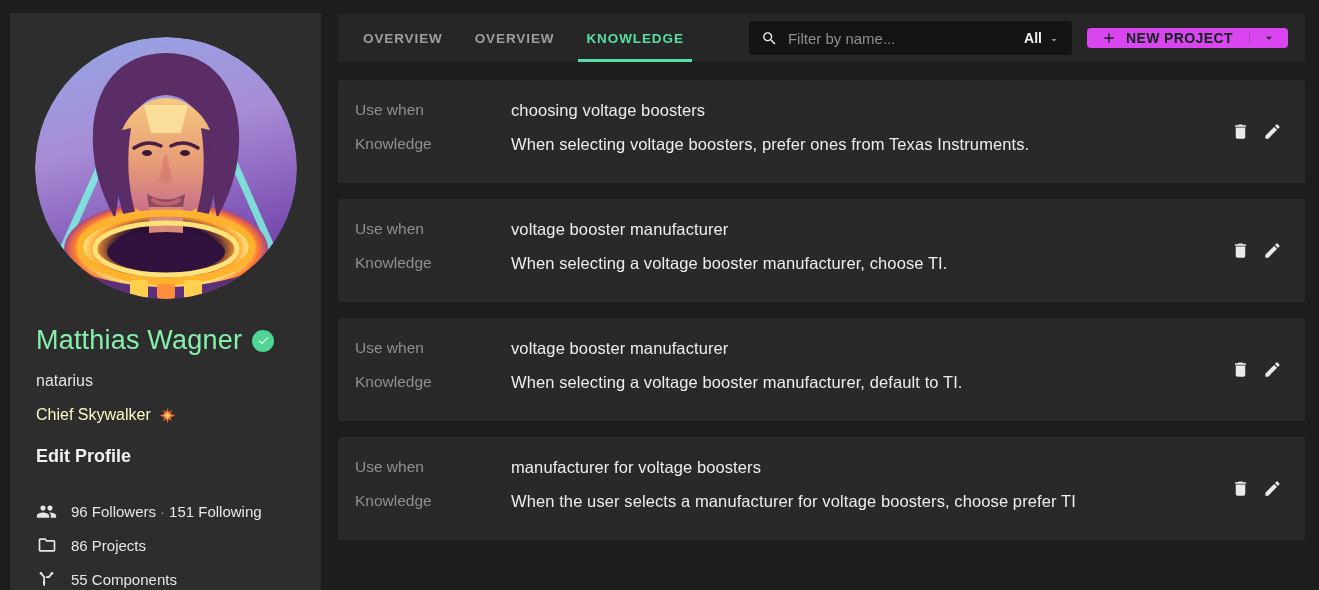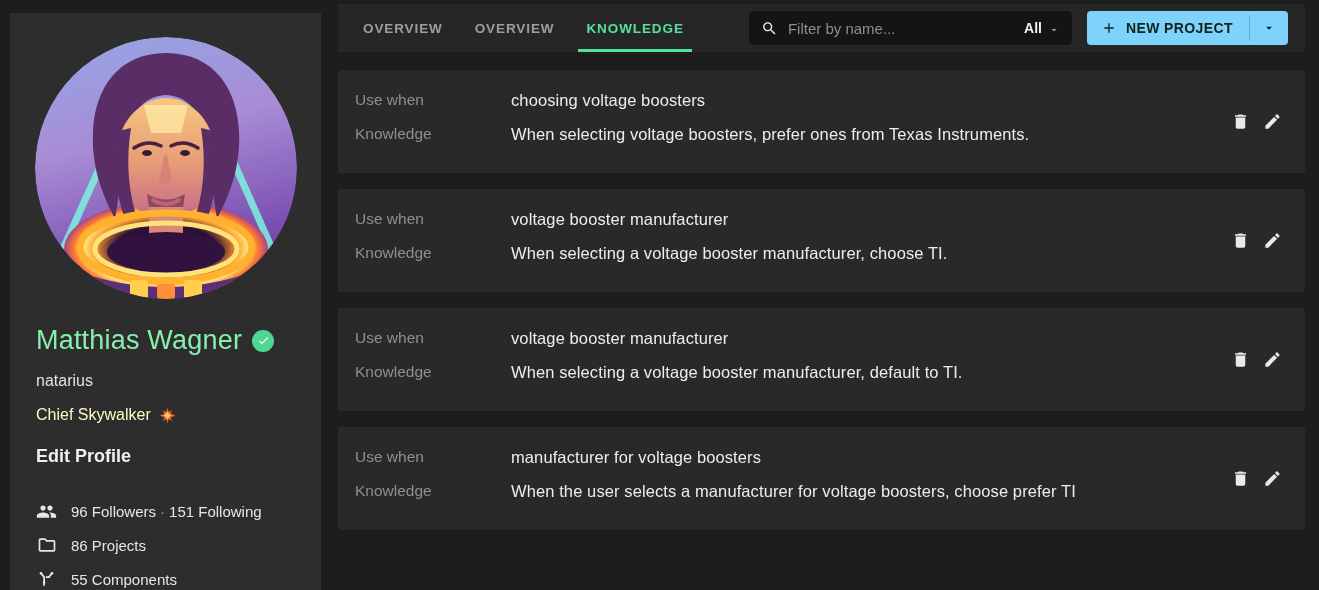--- a/index.html
+++ b/index.html
@@ -25,21 +25,21 @@
   .badge { width:22px; height:22px; border-radius:50%; background:#4fd695; display:flex; align-items:center; justify-content:center; flex:0 0 auto; }
   .username { margin-top:16px; font-size:16px; color:#e2e2e2; }
   .role-row { margin-top:16px; font-size:16px; color:#fef9c3; display:flex; align-items:center; gap:8px; }
   .edit-profile { margin-top:22px; font-size:18px; font-weight:700; color:#f0f0f0; cursor:pointer; display:inline-block; }
   .stats { margin-top:32px; display:flex; flex-direction:column; gap:10px; }
   .stat-row { display:flex; align-items:center; gap:14px; height:24px; font-size:15px; color:#e6e6e6; }
   .stat-row .ic { width:21px; height:21px; flex:0 0 auto; display:flex; align-items:center; justify-content:center; }
   .stat-dot { color:#9a9a9a; margin:0 4px; }
 
   
-  .main { position:absolute; left:338px; top:4px; width:967px; }
+  .main { position:absolute; left:338px; top:14px; width:967px; }
 
   .tabbar {
     height:48px; background:#262626;
     display:flex; align-items:stretch;
     padding-left:17px;
   }
   .tab {
     position:relative;
     display:flex; align-items:center;
     padding:0 8px; margin-right:16px;
@@ -63,22 +63,22 @@
     flex:1; background:transparent; border:none; outline:none;
     color:#dddddd; font-size:15px; font-family:"Liberation Sans", sans-serif;
     margin-left:10px; min-width:0;
   }
   .searchbox input::placeholder { color:#8e8e8e; }
   .scope-btn { display:flex; align-items:flex-end; gap:6px; cursor:pointer; padding:2px 2px; }
   .scope-label { font-size:14px; font-weight:700; color:#f0f0f0; }
 
   .new-project {
     align-self:center; margin-left:15px; margin-right:17px;
-    height:34px; border-radius:4px;
-    background:#7dd3fc;
+    height:20px; border-radius:4px;
+    background:#d946ef;
     display:flex; align-items:stretch;
     cursor:pointer; border:none;
     overflow:hidden;
   }
   .np-main { display:flex; align-items:center; gap:9px; padding:0 16px 0 14px; }
   .np-label { font-size:14px; font-weight:700; letter-spacing:0.4px; color:#10231a; white-space:nowrap; }
   .np-split { width:1px; background:rgba(0,0,0,0.18); margin:4px 0; }
   .np-caret { width:38px; display:flex; align-items:center; justify-content:center; }
 
   

